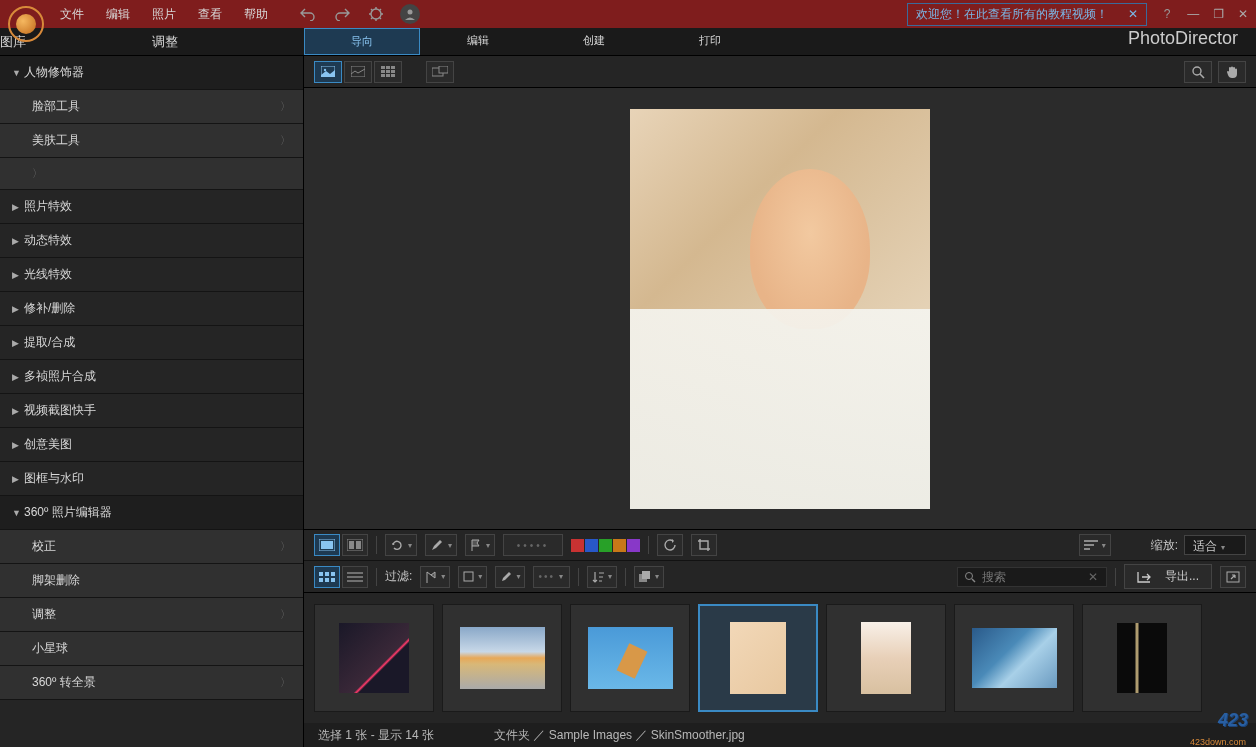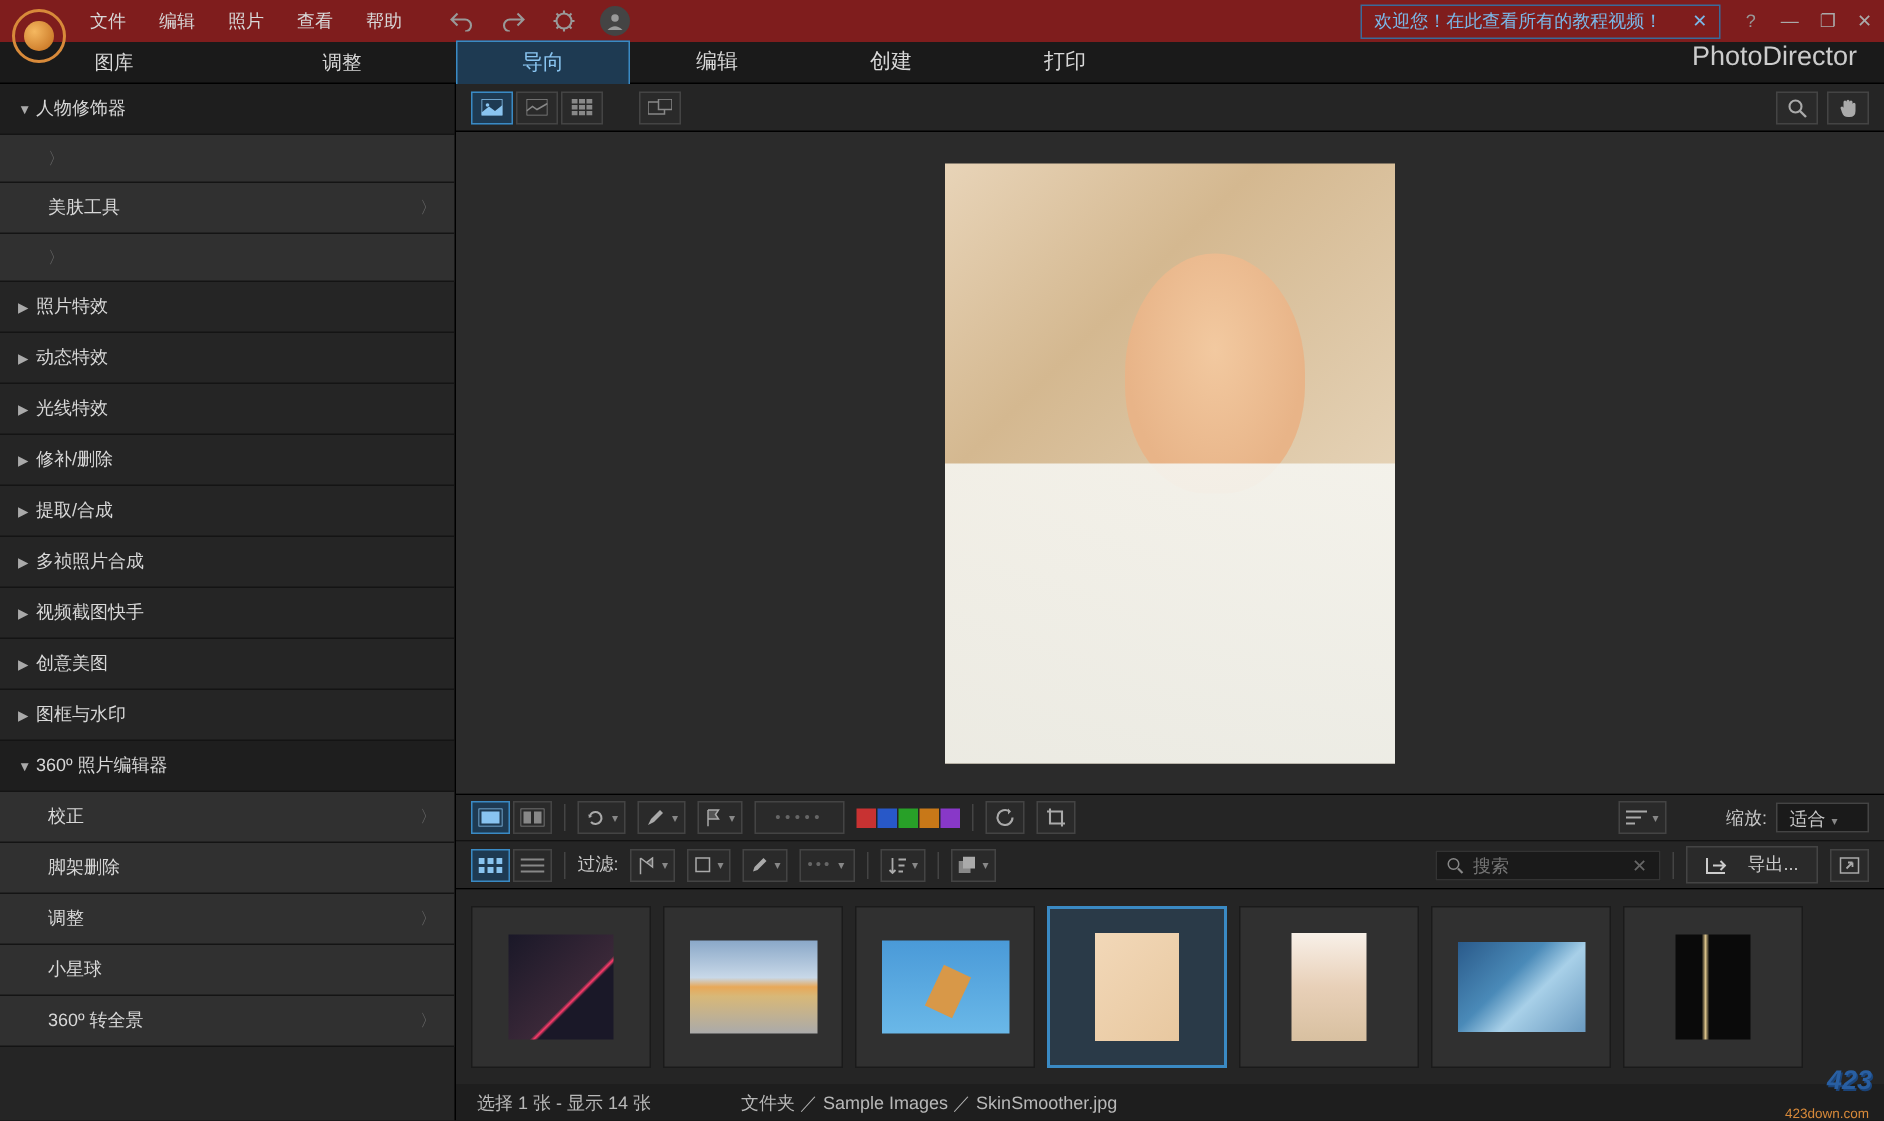--- a/index.html
+++ b/index.html
@@ -11,23 +11,23 @@
 .menu span { cursor: pointer; padding: 4px 2px; color: #d8d8d8; }
 .titlebar-actions { display: flex; gap: 14px; margin-left: 28px; align-items: center; }
 .icon-btn { width: 20px; height: 20px; display: flex; align-items: center; justify-content: center; cursor: pointer; color: #999; }
 .titlebar-right { margin-left: auto; display: flex; align-items: center; gap: 10px; }
 .welcome { border: 1px solid #3a6a9a; padding: 2px 8px; color: #7ab8e8; display: flex; align-items: center; gap: 20px; }
 .welcome .close-x { cursor: pointer; color: #7ab8e8; }
 .win-btns { display: flex; gap: 14px; color: #aaa; }
 .win-btns span { cursor: pointer; }
 .tabbar { height: 28px; background: #1a1a1a; display: flex; align-items: center; border-bottom: 1px solid #000; }
 .tabbar-left { width: 304px; display: flex; }
-.tabbar-left .ltab { flex: 1; text-align: center; padding: 6px 0; cursor: pointer; color: #d8d8d8; font-size: 13px; }
+.tabbar-left .ltab { flex: 1; padding: 6px 0; cursor: pointer; color: #d8d8d8; font-size: 13px; }
 .tabbar-main { display: flex; flex: 1; }
-.mtab { width: 116px; text-align: center; padding: 5px 0; cursor: pointer; color: #d8d8d8; font-size: 14px; }
+.mtab { width: 116px; text-align: center; padding: 5px 0; cursor: pointer; color: #d8d8d8; font-size: 11px; }
 .mtab.active { border: 1px solid #3a8ac4; background: #1e3a52; color: #89c4f0; }
 .brand { margin-left: auto; padding-right: 18px; font-size: 18px; color: #ccc; font-weight: 300; }
 .body { display: flex; height: calc(747px - 56px); }
 .sidebar { width: 304px; background: #252525; border-right: 1px solid #000; overflow-y: auto; }
 .acc-item { display: flex; align-items: center; padding: 8px 12px; border-bottom: 1px solid #141414; cursor: pointer; color: #d8d8d8; }
 .acc-item.expanded { background: #1e1e1e; }
 .acc-item .tri { width: 12px; font-size: 9px; color: #aaa; }
 .acc-item .label { flex: 1; }
 .sub-item { display: flex; align-items: center; padding: 8px 12px 8px 32px; border-bottom: 1px solid #141414; cursor: pointer; background: #303030; color: #d8d8d8; }
 .sub-item .label { flex: 1; }
@@ -138,20 +138,21 @@
   </div>
 </div>
 
 <div class="body">
   <div class="sidebar">
     <div class="acc-item expanded">
         <span class="tri">▼</span>
         <span class="label">人物修饰器</span>
       </div>
     <div class="sub-item">
+        <span class="label">脸部工具</span>
         <span class="chev">〉</span>
       </div>
     <div class="sub-item">
         <span class="label">美肤工具</span>
         <span class="chev">〉</span>
       </div>
     <div class="sub-item">
         <span class="chev">〉</span>
       </div>
     <div class="acc-item">

